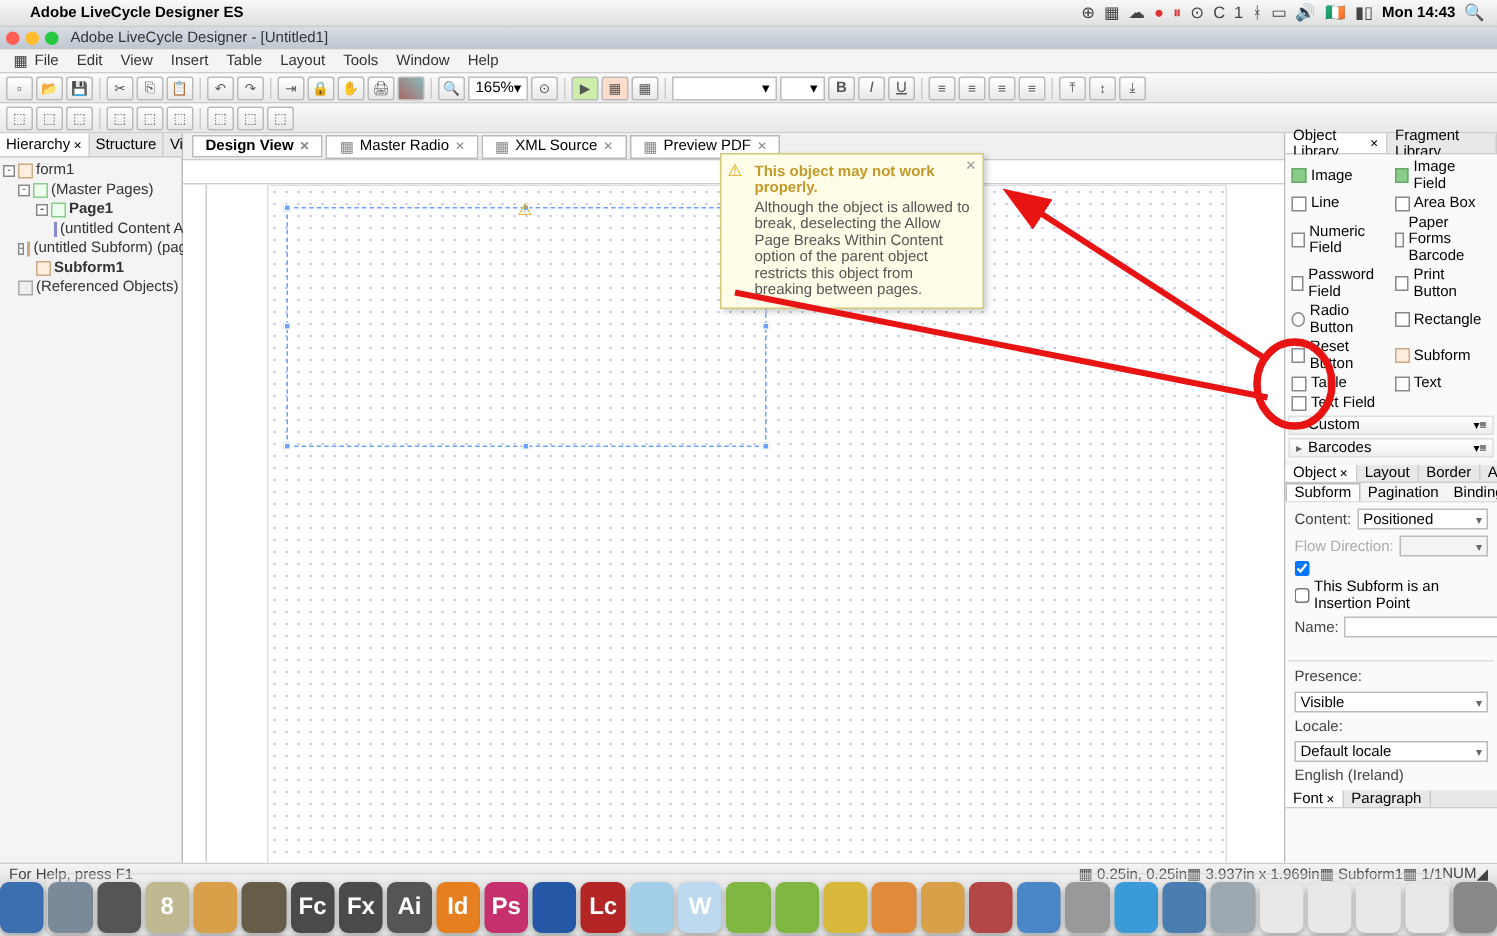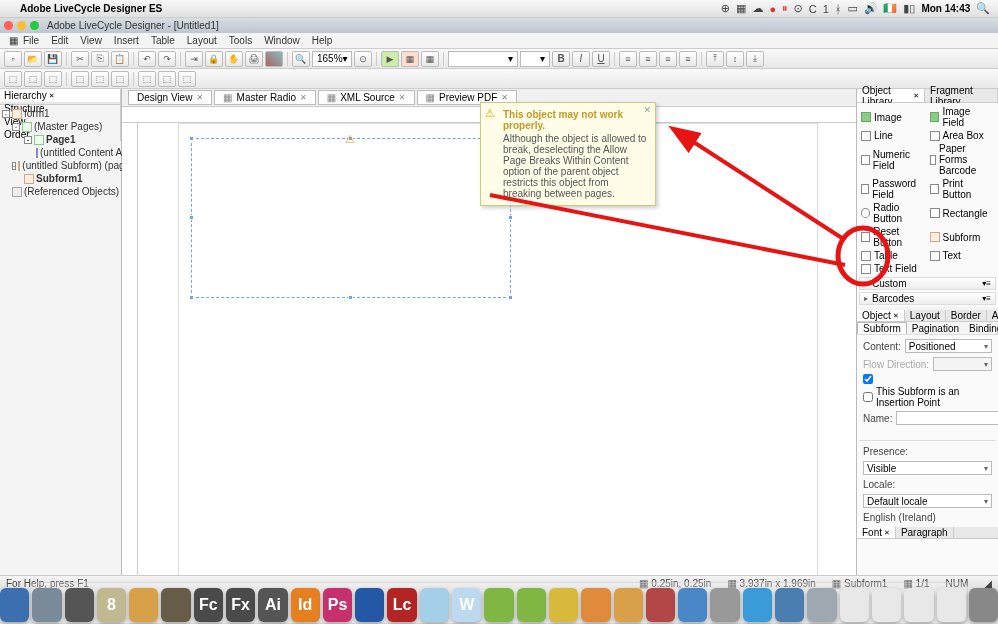--- a/index.html
+++ b/index.html
@@ -29,37 +29,37 @@
     .tb-sep { width: 1px; height: 14px; background: #ccc; margin: 0 2px; }
     .tb-combo { height: 16px; border: 1px solid #bbb; background: #fff; font-size: 9px; padding: 0 4px; display:flex; align-items:center; }
     .tb-wide { width: 70px; }
     .tb-zoom { width: 40px; }
 
     
     .main-area { display: flex; height: 486px; }
 
     
     .hierarchy { width: 122px; background: #f4f4f4; border-right: 1px solid #bbb; display: flex; flex-direction: column; }
-    .hierarchy-tabs { height: 16px; display: flex; border-bottom: 1px solid #ccc; font-size: 9px; background: #e8e8e8; flex-direction: column; }
+    .hierarchy-tabs { height: 16px; display: flex; border-bottom: 1px solid #ccc; font-size: 9px; background: #e8e8e8; }
     .htab { padding: 1px 4px; border-right: 1px solid #ccc; display:flex; align-items:center; }
     .htab.active { background: #fff; }
     .tree { padding: 2px; font-size: 9px; color: #333; }
     .tree-item { padding: 1px 0; display: flex; align-items: center; gap: 2px; white-space: nowrap; }
     .tree-exp { width: 8px; height: 8px; border: 1px solid #888; font-size: 7px; line-height: 6px; text-align: center; background: #fff; }
     .tree-indent0 { padding-left: 0; }
     .tree-indent1 { padding-left: 10px; }
     .tree-indent2 { padding-left: 22px; font-weight: bold; }
     .tree-indent3 { padding-left: 34px; }
 
     
     .canvas-area { flex: 1; display: flex; flex-direction: column; background: #fff; }
     .design-tabs { height: 18px; background: #f0f0f0; border-bottom: 1px solid #ccc; display: flex; align-items: center; padding-left: 6px; gap: 2px; }
     .dtab { padding: 1px 8px; border: 1px solid #bbb; background: #fff; font-size: 9px; display:flex; align-items:center; gap:4px; }
     .dtab .close-x { color:#888; font-size:8px; }
-    .dtab.active { font-weight: normal; text-align: right; }
+    .dtab.active { font-weight: bold; text-align: right; }
     .ruler-h { height: 16px; background: #fff; border-bottom: 1px solid #ccc; position: relative; }
     .ruler-v { width: 16px; background: #fff; border-right: 1px solid #ccc; }
     .canvas-body { flex: 1; display: flex; overflow: hidden; }
     .canvas { flex: 1; background: #fff; position: relative; overflow: hidden; }
     .page { position: absolute; left: 40px; top: 0; width: 640px; height: 820px; background: #fff; border: 1px solid #ddd; }
     .dot-grid {
       background-image: radial-gradient(#bbd 0.5px, transparent 0.5px);
       background-size: 8px 8px;
     }
     .subform-sel { position: absolute; left: 12px; top: 14px; width: 320px; height: 160px; border: 1px dashed #6aa3ff; }
@@ -101,21 +101,21 @@
     .prop-check input { width:10px; height:10px; }
     .prop-input { flex:1; height:14px; border:1px solid #bbb; background:#fff; }
 
     .panel-sep { height: 10px; }
     .panel-hr { height:1px; background:#ddd; margin:3px 0; }
 
     .font-tabs { height: 14px; background:#e8e8e8; border-bottom:1px solid #ccc; display:flex; font-size:9px; }
 
     
     .statusbar { height: 15px; background: linear-gradient(#f4f4f4,#e0e0e0); border-top: 1px solid #ccc; display: flex; align-items: center; padding: 0 6px; font-size: 9px; color: #444; gap: 16px; }
-    .status-right { margin-left: auto; display:flex; gap:16px; }
+    .status-right { margin-left: auto; display:flex; gap:0; }
 
     
     .dock { position: absolute; bottom: 0; left: 0; right: 0; height: 50px; display: flex; align-items: flex-end; justify-content: center; gap: 3px; padding-bottom: 2px; pointer-events: none; }
     .dock::before { content:''; position:absolute; bottom:0; left:30px; right:30px; height:40px; background: rgba(255,255,255,0.25); border-radius: 6px; border:1px solid rgba(200,200,200,0.5); }
     .dock-icon { width: 34px; height: 34px; border-radius: 6px; position:relative; z-index:2; display:flex; align-items:center; justify-content:center; font-size: 16px; font-weight:bold; color:#fff; box-shadow: 0 2px 4px rgba(0,0,0,0.3); }
 
     
     .anno { position: absolute; top: 0; left: 0; pointer-events: none; z-index: 100; }
 
     

